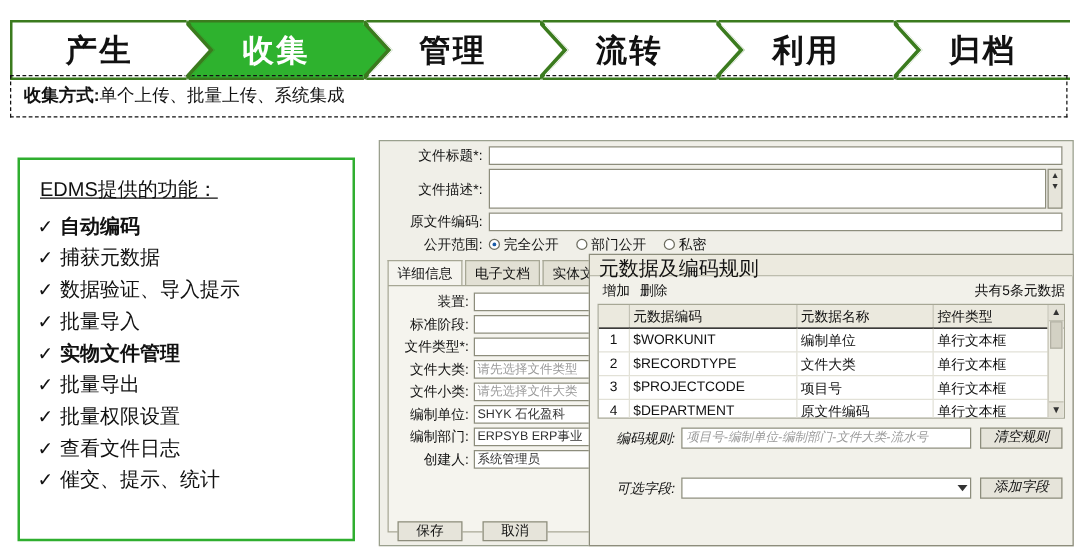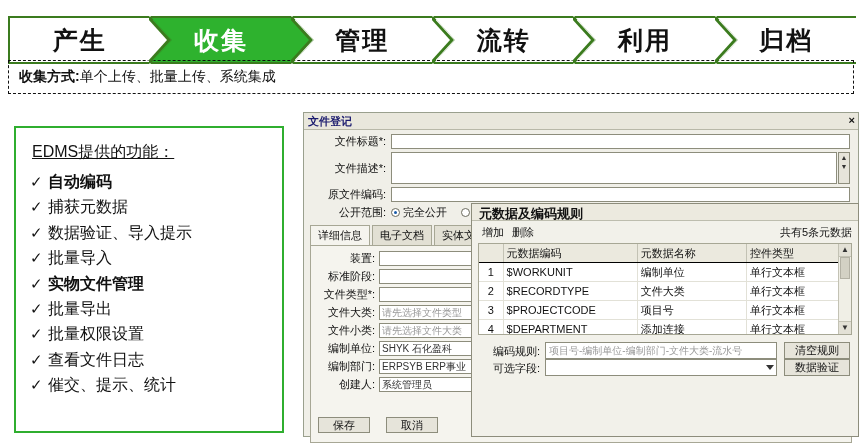--- a/index.html
+++ b/index.html
@@ -306,22 +306,22 @@
     width: 388px;
     height: 234px;
     background: #f2f1ea;
     border: 1px solid #8d8d7c;
     box-sizing: border-box;
   }
   .meta-title {
     height: 17px;
     background: #eceadf;
     border-bottom: 1px solid #bdbdae;
-    font-size: 13px;
-    font-weight: bold;
+    font-size: 16px;
+    font-weight: normal;
     color: #111;
     padding: 1px 0 0 7px;
     box-sizing: border-box;
   }
   .meta-toolbar {
     display: flex;
     align-items: center;
     padding: 3px 6px 2px 6px;
     font-size: 11px;
   }
@@ -395,23 +395,24 @@
     top: 13px; left: 1px; right: 1px;
     height: 22px;
     background: #d3d1c4;
     border: 1px solid #b3b1a4;
     box-sizing: border-box;
   }
 
   .rule-rows { padding: 7px 8px 0 8px; }
   .rrow {
     display: flex;
-    align-items: flex-end;
-    margin-bottom: 0;
-    font-size: 11px;
+    align-items: center;
+    margin-bottom: 23px;
+    font-size: 11px;
+    font-style: italic;
   }
   .rrow .rlabel {
     width: 60px;
     flex: 0 0 60px;
     text-align: right;
     padding-right: 5px;
     white-space: nowrap;
     color: #111;
   }
   .rrow .rfield {
@@ -536,24 +537,20 @@
         <span class="txt">查看文件日志</span>
       </li>
     <li>
         <span class="tick">✓</span>
         <span class="txt">催交、提示、统计</span>
       </li>
   </ul>
 </div>
 
 <div class="app-window">
-  <div class="app-title">
-    <span>文件登记</span>
-    <span class="close-x">×</span>
-  </div>
 
   <div class="form-rows">
     <div class="frow">
       <div class="flabel">文件标题*:</div>
       <div class="finput"></div>
     </div>
     <div class="frow">
       <div class="flabel">文件描述*:</div>
       <div class="finput tall"></div>
       <div class="spin">▲<br>▼</div>
@@ -662,37 +659,37 @@
         </tr>
         <tr>
           <td class="cnum">3</td>
           <td class="ccode">$PROJECTCODE</td>
           <td class="cname">项目号</td>
           <td class="ctype">单行文本框</td>
         </tr>
         <tr>
           <td class="cnum">4</td>
           <td class="ccode">$DEPARTMENT</td>
-          <td class="cname">添加连接</td>
+          <td class="cname">原文件编码</td>
           <td class="ctype">单行文本框</td>
         </tr>
       </tbody>
     </table>
     <div class="mt-scroll">
       <div class="arrow">▲</div>
       <div class="thumb"></div>
       <div class="arrow bot">▼</div>
     </div>
   </div>
 
   <div class="rule-rows">
     <div class="rrow">
       <div class="rlabel">编码规则:</div>
       <div class="rfield">项目号-编制单位-编制部门-文件大类-流水号</div>
       <div class="rbtn">清空规则</div>
     </div>
     <div class="rrow">
       <div class="rlabel">可选字段:</div>
       <div class="rfield"><span></span><span class="caret"></span></div>
-      <div class="rbtn">数据验证</div>
+      <div class="rbtn">添加字段</div>
     </div>
   </div>
 </div>
 
 </body></html>

